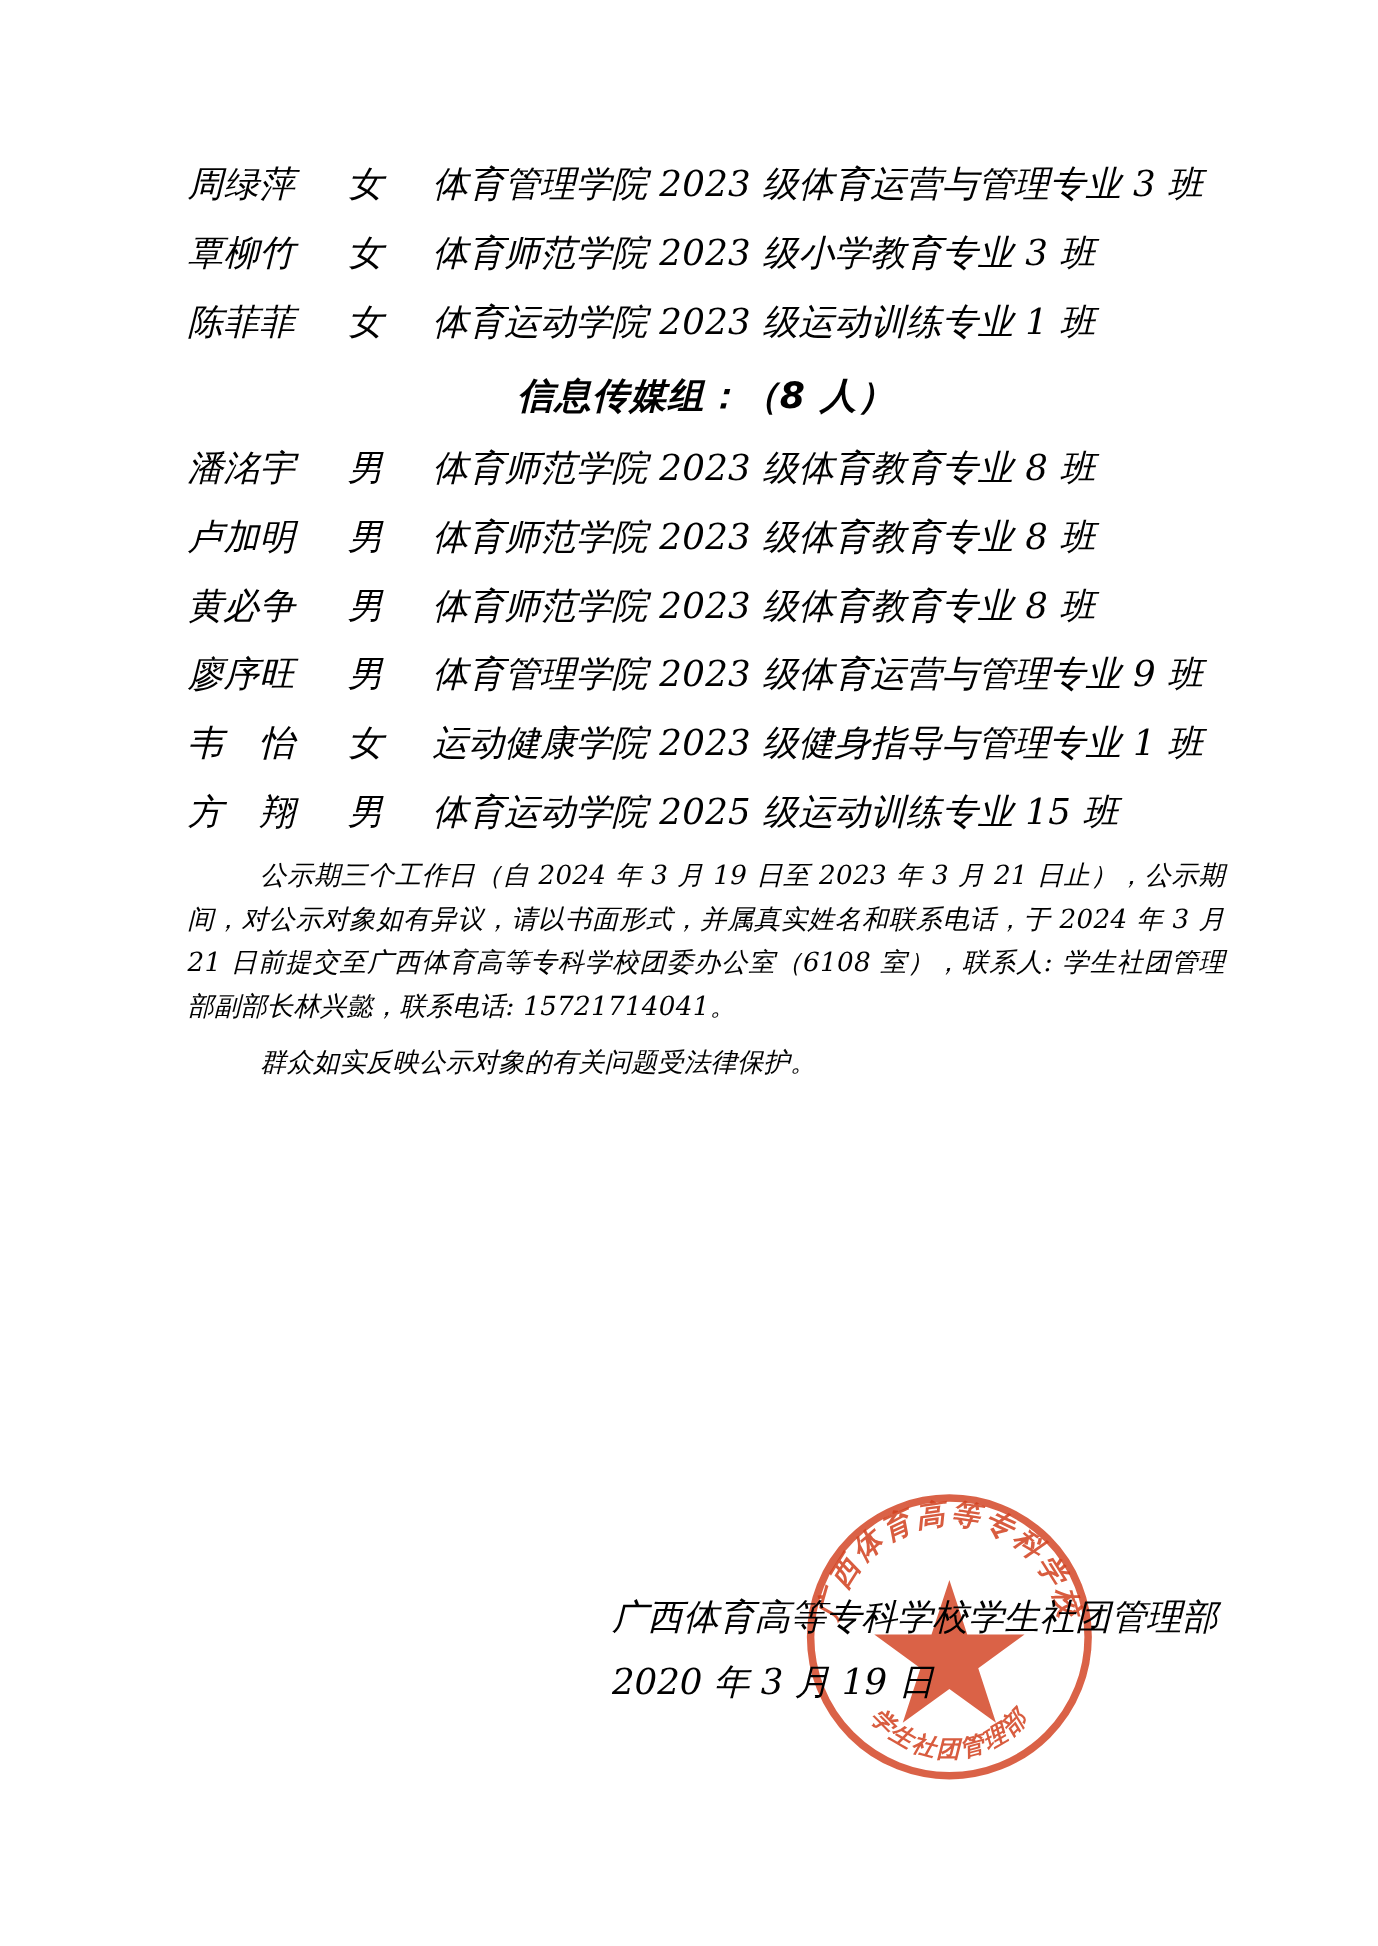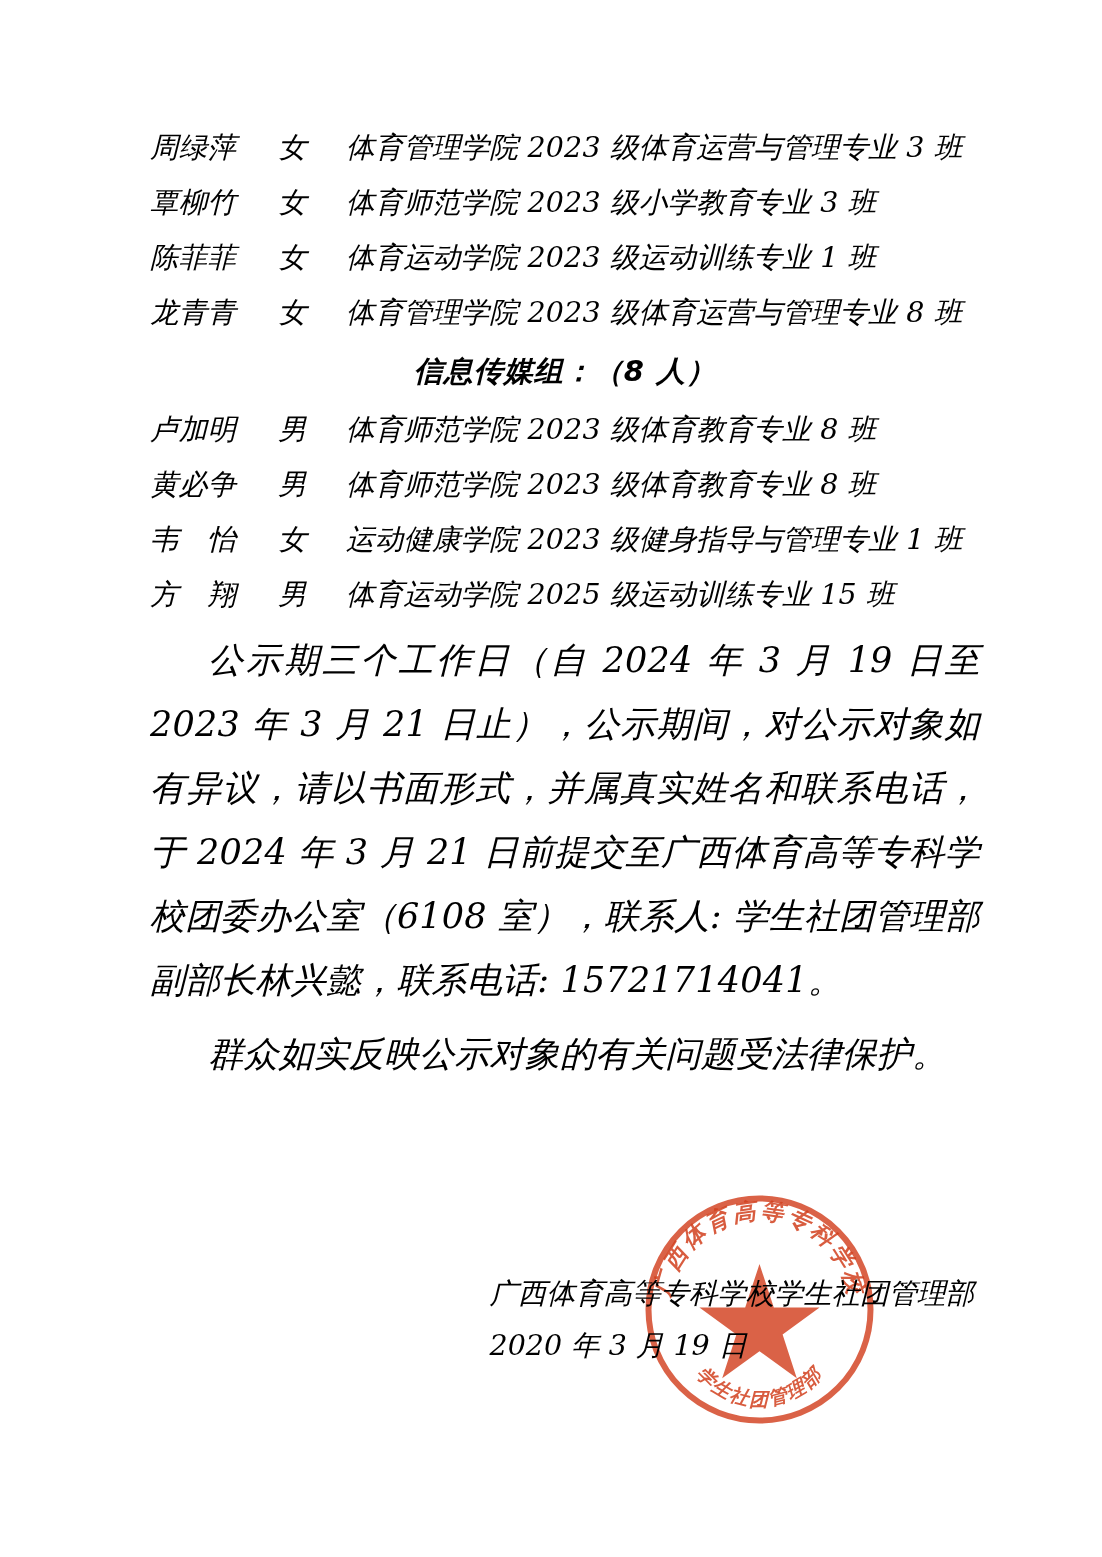--- a/index.html
+++ b/index.html
@@ -47,22 +47,22 @@
   }
   .group-head {
     font-size: 29px;
     line-height: 62px;
     font-weight: bold;
     font-family: "DejaVu Sans", "Liberation Sans", sans-serif;
     letter-spacing: 1px;
     text-align: center;
   }
   .para {
-    font-size: 35px;
-    line-height: 64px;
+    font-size: 21px;
+    line-height: 35px;
     text-indent: 58px;
     text-align: justify;
     margin-top: 6px;
     letter-spacing: 0.2px;
   }
   .para2 {
     margin-top: 10px;
   }
   .signature {
     position: absolute;
@@ -91,33 +91,36 @@
     <div>
       <div class="roster-line">
         <span class="nm">周绿萍</span><span class="gd">女</span><span class="info">体育管理学院 2023 级体育运营与管理专业 3 班</span>
       </div>
       <div class="roster-line">
         <span class="nm">覃柳竹</span><span class="gd">女</span><span class="info">体育师范学院 2023 级小学教育专业 3 班</span>
       </div>
       <div class="roster-line">
         <span class="nm">陈菲菲</span><span class="gd">女</span><span class="info">体育运动学院 2023 级运动训练专业 1 班</span>
       </div>
-      <div class="roster-line">
-        <span class="nm">龙青青</span><span class="gd">女</span><span class="info">体育管理学院 2023 级体育运营与管理专业 8 班</span>
-      </div>
     </div>
 
     <div class="group-head">信息传媒组：（8 人）</div>
 
     <div>
       <div class="roster-line">
+        <span class="nm">潘洺宇</span><span class="gd">男</span><span class="info">体育师范学院 2023 级体育教育专业 8 班</span>
+      </div>
+      <div class="roster-line">
         <span class="nm">卢加明</span><span class="gd">男</span><span class="info">体育师范学院 2023 级体育教育专业 8 班</span>
       </div>
       <div class="roster-line">
         <span class="nm">黄必争</span><span class="gd">男</span><span class="info">体育师范学院 2023 级体育教育专业 8 班</span>
+      </div>
+      <div class="roster-line">
+        <span class="nm">廖序旺</span><span class="gd">男</span><span class="info">体育管理学院 2023 级体育运营与管理专业 9 班</span>
       </div>
       <div class="roster-line">
         <span class="nm">韦　怡</span><span class="gd">女</span><span class="info">运动健康学院 2023 级健身指导与管理专业 1 班</span>
       </div>
       <div class="roster-line">
         <span class="nm">方　翔</span><span class="gd">男</span><span class="info">体育运动学院 2025 级运动训练专业 15 班</span>
       </div>
     </div>
 
     <div class="para">公示期三个工作日（自 2024 年 3 月 19 日至 2023 年 3 月 21 日止），公示期间，对公示对象如有异议，请以书面形式，并属真实姓名和联系电话，于 2024 年 3 月 21 日前提交至广西体育高等专科学校团委办公室（6108 室），联系人: 学生社团管理部副部长林兴懿，联系电话: 15721714041。</div>

